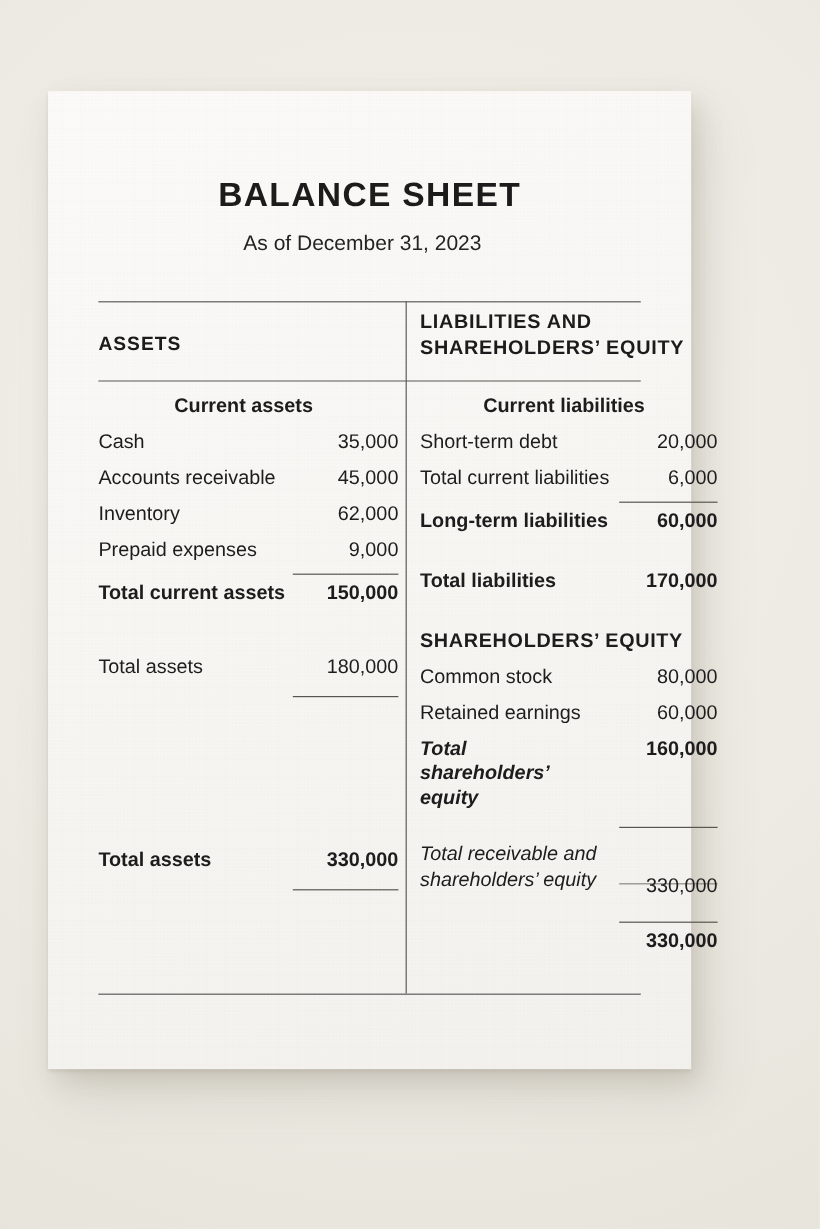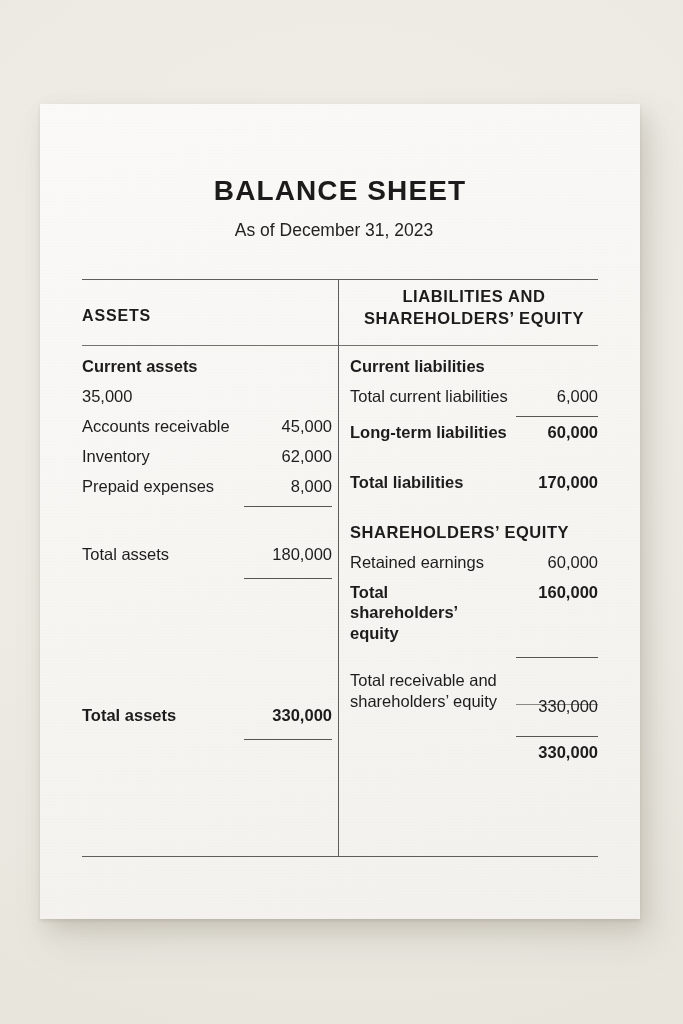--- a/index.html
+++ b/index.html
@@ -20,22 +20,22 @@
     position: absolute;
     inset: 0;
     background:
       radial-gradient(ellipse 120% 80% at 50% 35%, #f2f0ea 0%, #eceae2 55%, #e6e3da 100%);
   }
 
   
   #paper {
     position: absolute;
     left: 40px;
-    top: 104px;
-    width: 600px;
+    top: 76px;
+    width: 536px;
     height: 815px;
     background: linear-gradient(160deg, #fbfaf8 0%, #f7f6f3 45%, #f2f1ed 100%);
     box-shadow:
       0 2px 3px rgba(120,110,95,0.18),
       6px 10px 20px rgba(120,110,95,0.20),
       14px 22px 40px rgba(120,110,95,0.13);
   }
   
   #paper::after {
     content: "";
@@ -107,21 +107,20 @@
     font-size: 16px;
     font-weight: 700;
     letter-spacing: 0.85px;
     color: #1c1c1c;
   }
   #head-liab {
     position: absolute;
     left: 310px;
     width: 248px;
     top: 182px;
-    text-align: center;
     font-size: 16.5px;
     font-weight: 700;
     letter-spacing: 0.6px;
     color: #1c1c1c;
     line-height: 1.33;
   }
 
   
   .column {
     position: absolute;
@@ -139,27 +138,27 @@
     line-height: 1.30;
     min-height: 30px;
   }
   .row .label { flex: 1 1 auto; padding-right: 8px; }
   .row .value {
     flex: 0 0 auto;
     text-align: center;
     white-space: nowrap;
   }
   .row.bold .label, .row.bold .value { font-weight: 700; }
-  .row.section .label { font-weight: 700; }
+  .row.section .label { font-weight: 700; text-align: center; }
   .row.caps .label {
     font-weight: 700;
     letter-spacing: 0.55px;
   }
   .row.multiline { align-items: flex-start; }
-  .row.multiline .label { line-height: 1.24; }
+  .row.multiline .label { line-height: 1.24; font-style: italic; }
 
   
   .gap-sm { height: 12px; }
   .gap-md { height: 20px; }
   .gap-xl { height: 54px; }
 
   
   .subrule {
     height: 0;
     border-top: 1.3px solid #57574f;
@@ -198,40 +197,45 @@
     </div>
 
     <div class="column" id="col-left">
 
       <div class="row section">
         <span class="label">Current assets</span>
         <span class="value"></span>
       </div>
 
       <div class="row">
+        <span class="label">Cash</span>
         <span class="value">35,000</span>
       </div>
 
       <div class="row">
         <span class="label">Accounts receivable</span>
         <span class="value">45,000</span>
       </div>
 
       <div class="row">
         <span class="label">Inventory</span>
         <span class="value">62,000</span>
       </div>
 
       <div class="row">
         <span class="label">Prepaid expenses</span>
-        <span class="value">8,000</span>
+        <span class="value">9,000</span>
       </div>
 
       <div class="subrule w-left rule-gap-bot"></div>
 
+      <div class="row bold">
+        <span class="label">Total current assets</span>
+        <span class="value">150,000</span>
+      </div>
 
       <div class="gap-md"></div>
 
 
       <div class="gap-sm"></div>
 
       <div class="row">
         <span class="label">Total assets</span>
         <span class="value">180,000</span>
       </div>
@@ -252,20 +256,24 @@
 
     <div class="column" id="col-right">
 
       <div class="row section">
         <span class="label">Current liabilities</span>
         <span class="value"></span>
       </div>
 
 
 
+      <div class="row">
+        <span class="label">Short-term debt</span>
+        <span class="value">20,000</span>
+      </div>
 
       <div class="row">
         <span class="label">Total current liabilities</span>
         <span class="value">6,000</span>
       </div>
 
       <div class="subrule w-right rule-gap-bot"></div>
 
       <div class="row bold">
         <span class="label">Long-term liabilities</span>
@@ -279,20 +287,24 @@
         <span class="value">170,000</span>
       </div>
 
       <div class="gap-md"></div>
 
       <div class="row caps">
         <span class="label">SHAREHOLDERS’ EQUITY</span>
         <span class="value"></span>
       </div>
 
+      <div class="row">
+        <span class="label">Common stock</span>
+        <span class="value">80,000</span>
+      </div>
 
       <div class="row">
         <span class="label">Retained earnings</span>
         <span class="value">60,000</span>
       </div>
 
       <div class="row bold multiline">
         <span class="label" style="max-width:150px">Total shareholders’ equity</span>
         <span class="value">160,000</span>
       </div>

